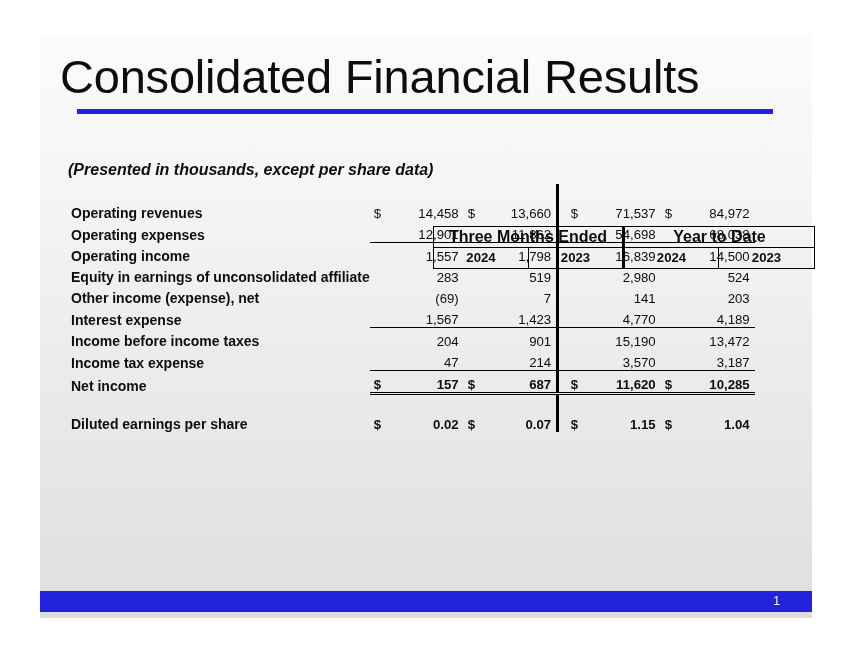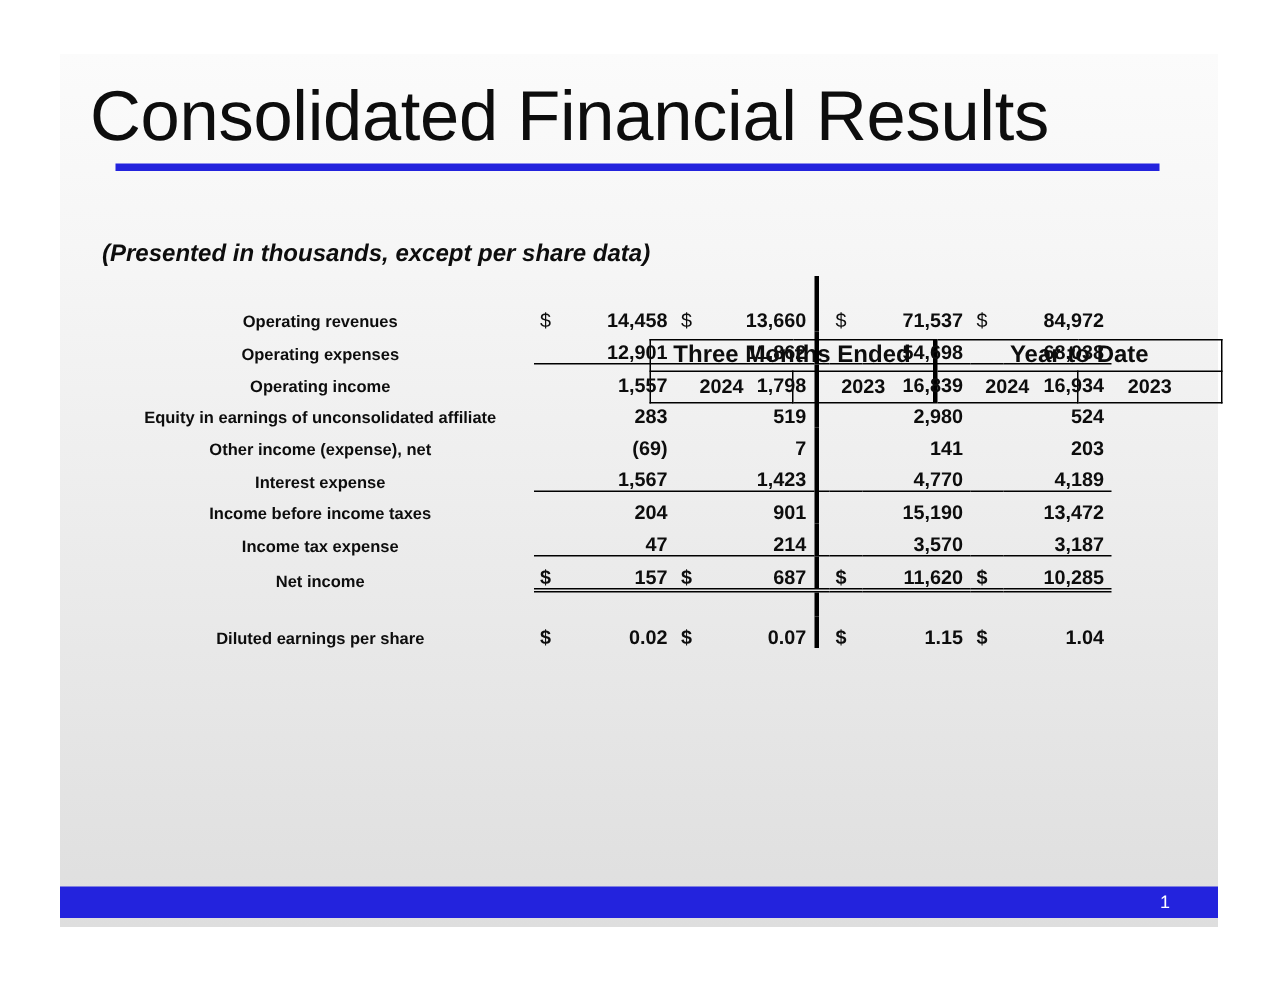--- a/index.html
+++ b/index.html
@@ -82,36 +82,36 @@
 
   
   col.c-label { width: 316px; }
   col.c-cur   { width: 22px;  }
   col.c-num   { width: 72px;  }
   col.c-gap   { width: 9px;   }
 
   td, th { padding: 0; vertical-align: bottom; }
 
   .lbl {
-    text-align: center;
+    text-align: left;
     padding-left: 31px;
     font-weight: bold;
-    font-size: 11px;
+    font-size: 14px;
     white-space: nowrap;
     height: 21px;
   }
   .cur {
     text-align: left;
     font-weight: normal;
     padding-left: 4px;
     height: 21px;
   }
   .num {
     text-align: right;
-    font-weight: bold;
+    font-weight: normal;
     padding-right: 5px;
     height: 21px;
   }
   .bold .cur, .bold .num { font-weight: bold; }
 
   
   .divL { border-left: 3px solid #000; }
 
   
   .ruleTop { border-top: 1.6px solid #000; }
@@ -248,21 +248,21 @@
         <tr>
           <td class="lbl">Operating income</td>
           <td class="cur ruleTop"></td>
           <td class="num ruleTop">1,557</td>
           <td class="cur ruleTop"></td>
           <td class="num ruleTop">1,798</td>
           <td class="divL ruleTop"></td>
           <td class="cur ruleTop"></td>
           <td class="num ruleTop">16,839</td>
           <td class="cur ruleTop"></td>
-          <td class="num ruleTop">16,934</td>
+          <td class="num ruleTop">14,500</td>
         </tr>
 
         <tr>
           <td class="lbl">Equity in earnings of unconsolidated affiliate</td>
           <td class="cur"></td>
           <td class="num">283</td>
           <td class="cur"></td>
           <td class="num">519</td>
           <td class="divL"></td>
           <td class="cur"></td>

